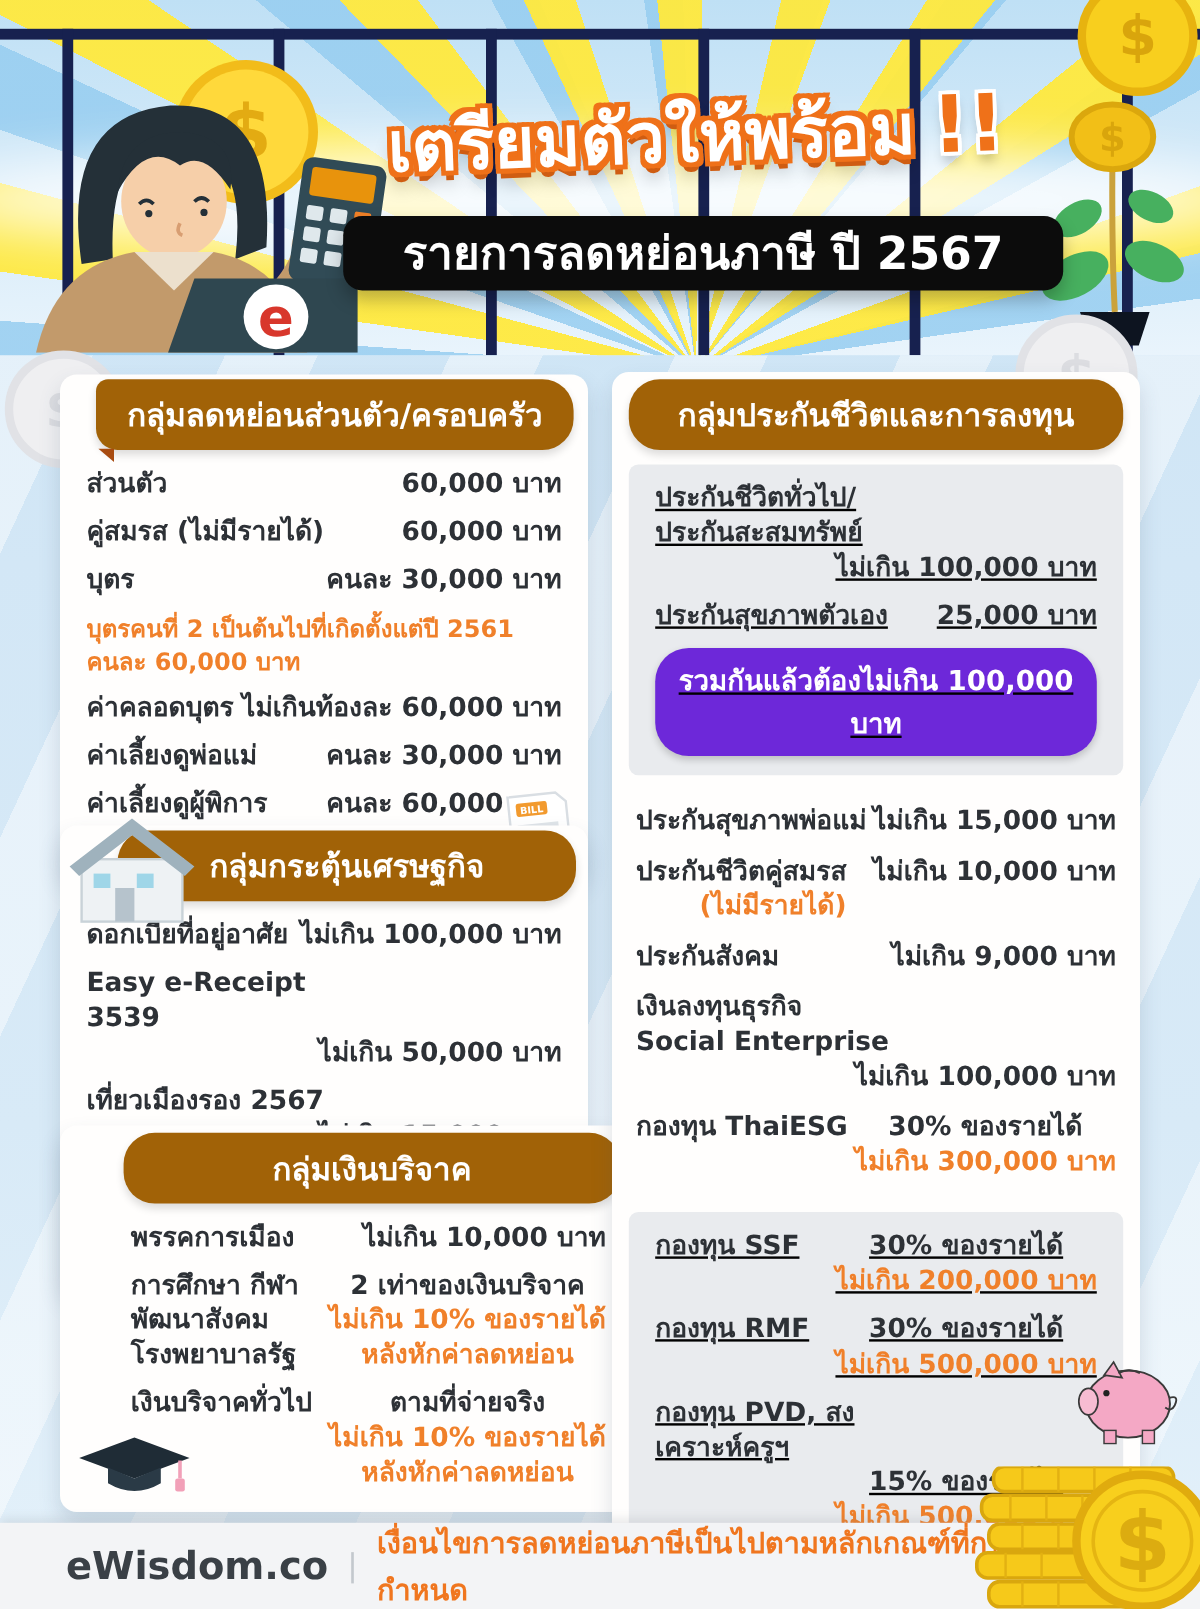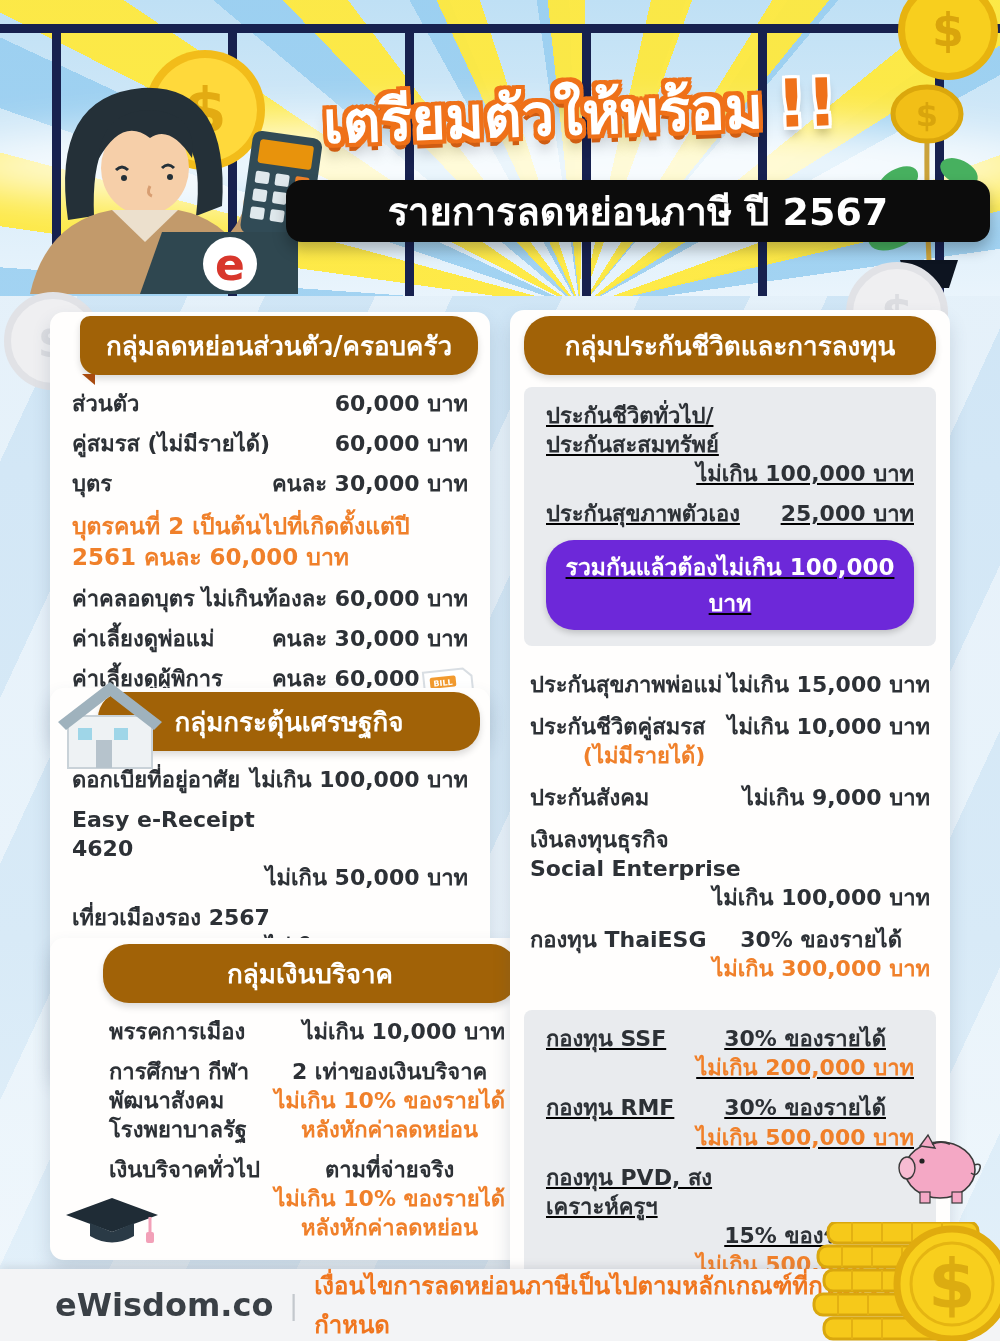--- a/index.html
+++ b/index.html
@@ -19,22 +19,22 @@
   .frame-h{position:absolute;left:0;right:0;top:24px;height:9px;background:#17214f;}
   .frame-v{position:absolute;top:24px;bottom:0;width:9px;background:#17214f;}
   .fv1{left:52px}.fv2{left:228px}.fv3{left:405px}.fv4{left:582px}.fv5{left:758px}.fv6{left:935px}
   .title{position:absolute;left:250px;top:74px;width:660px;text-align:center;transform:rotate(-2deg);
         font-size:58px;font-weight:800;color:#fff;line-height:1.15;z-index:6;
         text-shadow:-4px -4px 0 #ef7119,0 -4px 0 #ef7119,4px -4px 0 #ef7119,-4px 0 0 #ef7119,4px 0 0 #ef7119,
                     -4px 4px 0 #ef7119,0 4px 0 #ef7119,4px 4px 0 #ef7119,0 8px 0 #cf5d12,0 12px 14px rgba(0,0,0,.25);}
   .title .bang{color:#ef7119;margin-left:14px;font-size:66px;
         text-shadow:-3px -3px 0 #fff,0 -3px 0 #fff,3px -3px 0 #fff,-3px 0 0 #fff,3px 0 0 #fff,
                     -3px 3px 0 #fff,0 3px 0 #fff,3px 3px 0 #fff,0 8px 10px rgba(0,0,0,.25);}
-  .subtitle{position:absolute;left:286px;top:180px;width:704px;height:62px;background:#0c0c0c;border-radius:16px;
-        display:flex;align-items:center;justify-content:center;color:#fff;font-size:38px;font-weight:800;z-index:6;
+  .subtitle{position:absolute;left:286px;top:180px;width:600px;height:62px;background:#0c0c0c;border-radius:16px;
+        display:flex;align-items:flex-start;justify-content:center;color:#fff;font-size:38px;font-weight:800;z-index:6;
         box-shadow:0 8px 14px rgba(0,0,0,.25);}
   .woman{position:absolute;left:-10px;top:28px;z-index:5;}
   .plant{position:absolute;left:862px;top:80px;z-index:5;}
   
   .coin{position:absolute;border-radius:50%;display:flex;align-items:center;justify-content:center;font-weight:800;}
   .coin-gold{background:#f8cf1e;border:7px solid #e7b30f;color:#d9a50c;}
   .coin-gray{background:#efeff1;border:7px solid #e1e2e6;color:#dcdde1;}
   .coin-tr{left:898px;top:-20px;width:86px;height:86px;font-size:46px;z-index:5;}
   .coin-left{left:4px;top:292px;width:84px;height:84px;font-size:44px;z-index:1;}
   .coin-right{left:846px;top:262px;width:88px;height:88px;font-size:46px;z-index:1;}
@@ -61,21 +61,21 @@
   
   .rows{position:relative;padding:14px 22px 16px;z-index:1;}
   .row{display:flex;flex-wrap:wrap;align-items:flex-start;margin:0 0 11px;}
   .row:last-child{margin-bottom:2px;}
   .lbl{max-width:55%;}
   .lbl span{display:block;font-weight:700;font-size:22px;color:#2d3136;white-space:pre-line;line-height:1.32;}
   .lbl .lo{color:#f0802a;text-align:right;}
   .val{margin-left:auto;text-align:center;}
   .val span{display:block;font-weight:700;font-size:22px;color:#2d3136;white-space:pre-line;line-height:1.32;}
   .val .vo{color:#f0802a;}
-  .note{flex-basis:100%;color:#f0802a;font-weight:700;font-size:23px;line-height:1.35;margin-top:2px;}
+  .note{flex-basis:100%;color:#f0802a;font-weight:700;font-size:20px;line-height:1.35;margin-top:2px;}
   .graybox{background:#e9ebee;border-radius:8px;margin:12px 14px;padding:2px 6px 10px;text-decoration:underline;}
   .graybox .rows{padding:12px 16px 6px;}
   .rows-mid{padding:12px 20px 2px;}
   .rows-mid .row{margin-bottom:13px;}
   .pill{background:#6d28d9;color:#fff;border-radius:28px;font-weight:800;font-size:23px;text-align:center;
         padding:9px 12px;margin:4px 16px 6px;box-shadow:0 3px 6px rgba(0,0,0,.18);}
   
   .footer{position:absolute;left:0;right:0;bottom:0;height:72px;background:#f3f4f6;z-index:3;
         display:flex;align-items:center;padding-left:55px;box-sizing:border-box;
         box-shadow:0 -3px 8px rgba(120,130,140,.18);}
@@ -277,21 +277,21 @@
 
           </div>
           <div class="val">
             <span class="v1">ไม่เกิน 100,000 บาท</span>
 
           </div>
 
         </div>
         <div class="row">
           <div class="lbl">
-            <span class="l1">Easy e-Receipt 4620</span>
+            <span class="l1">Easy e-Receipt 3539</span>
 
           </div>
           <div class="val">
             <span class="v1">ไม่เกิน 50,000 บาท</span>
 
           </div>
 
         </div>
         <div class="row">
           <div class="lbl">

